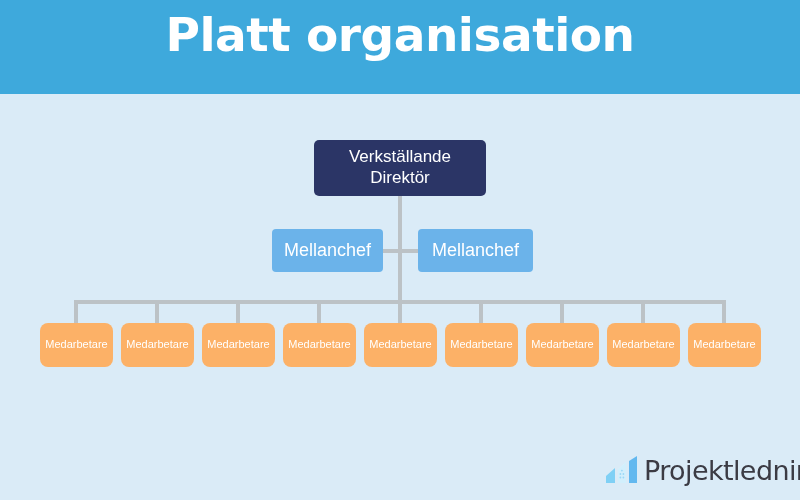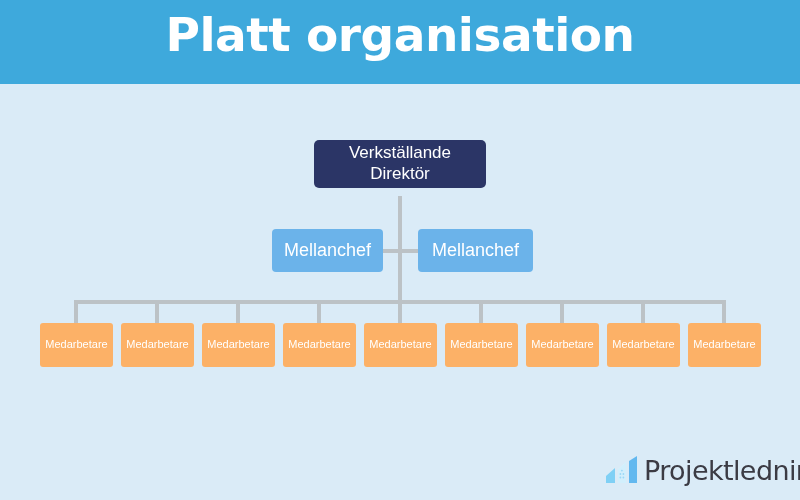--- a/index.html
+++ b/index.html
@@ -19,21 +19,21 @@
     height: 500px;
     background: #daebf7;
   }
 
   
   #header-banner {
     position: absolute;
     left: 0;
     top: 0;
     width: 800px;
-    height: 84px;
+    height: 94px;
     background: #3ea9dc;
   }
   #header-title {
     position: absolute;
     left: 0;
     top: 0;
     width: 800px;
     height: 73px;
     line-height: 70px;
     text-align: center;
@@ -79,21 +79,21 @@
     font-size: 17px;
     border-radius: 5px;
   }
   .node-manager {
     background: #6bb3ea;
     font-size: 18px;
   }
   .node-employee {
     background: #fcb167;
     font-size: 11px;
-    border-radius: 3px;
+    border-radius: 8px;
   }
 
   
   #logo {
     position: absolute;
     left: 606px;
     top: 452px;
     width: 186px;
     height: 36px;
     display: flex;
@@ -135,21 +135,21 @@
     <div class="connector v-line" style="left:74px; top:227px; height:23px;"></div>
     <div class="connector v-line" style="left:155px; top:227px; height:23px;"></div>
     <div class="connector v-line" style="left:236px; top:227px; height:23px;"></div>
     <div class="connector v-line" style="left:317px; top:227px; height:23px;"></div>
     <div class="connector v-line" style="left:398px; top:227px; height:23px;"></div>
     <div class="connector v-line" style="left:479px; top:227px; height:23px;"></div>
     <div class="connector v-line" style="left:560px; top:227px; height:23px;"></div>
     <div class="connector v-line" style="left:641px; top:227px; height:23px;"></div>
     <div class="connector v-line" style="left:722px; top:227px; height:23px;"></div>
 
-    <div class="node node-ceo" style="left:314px; top:67px; width:172px; height:48px;justify-content:center;">
+    <div class="node node-ceo" style="left:314px; top:67px; width:172px; height:56px;justify-content:center;">
       <div>
         <span>Verkställande</span><br>
         <span>Direktör</span>
       </div>
     </div>
 
     <div class="node node-manager" style="left:272px; top:156px; width:111px; height:43px;">
       <span>Mellanchef</span>
     </div>
     <div class="node node-manager" style="left:418px; top:156px; width:115px; height:43px;">

